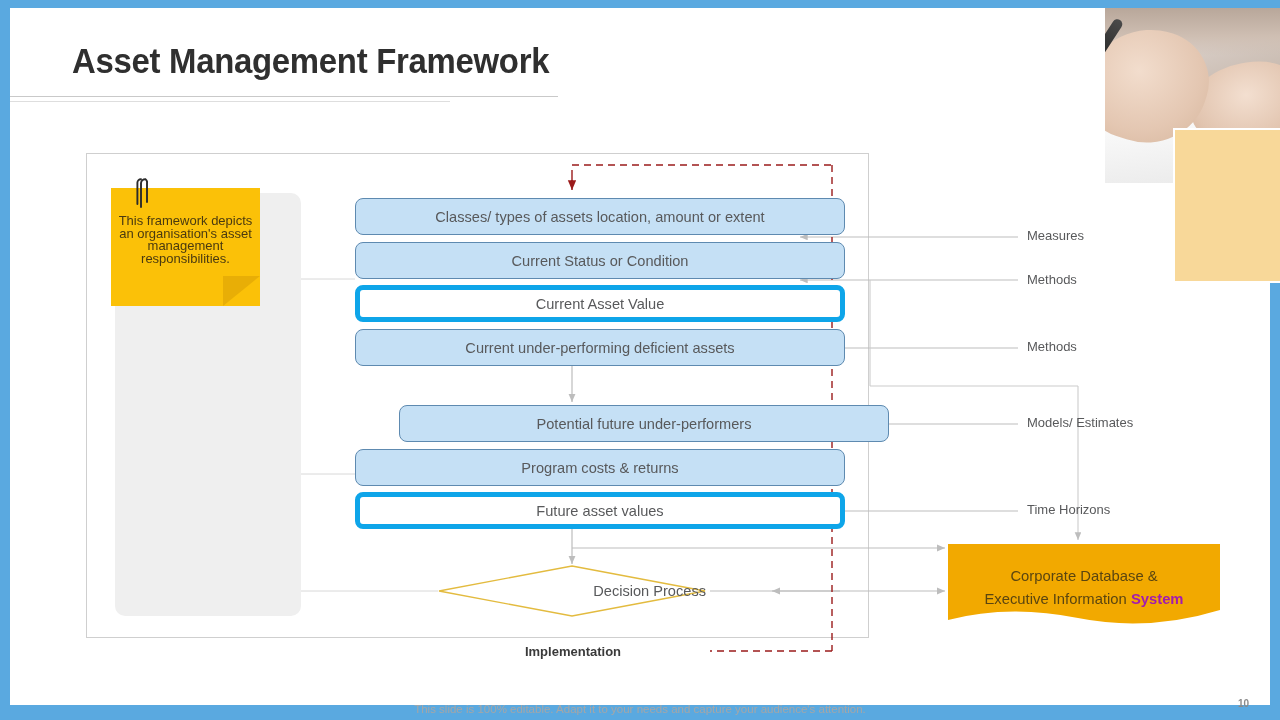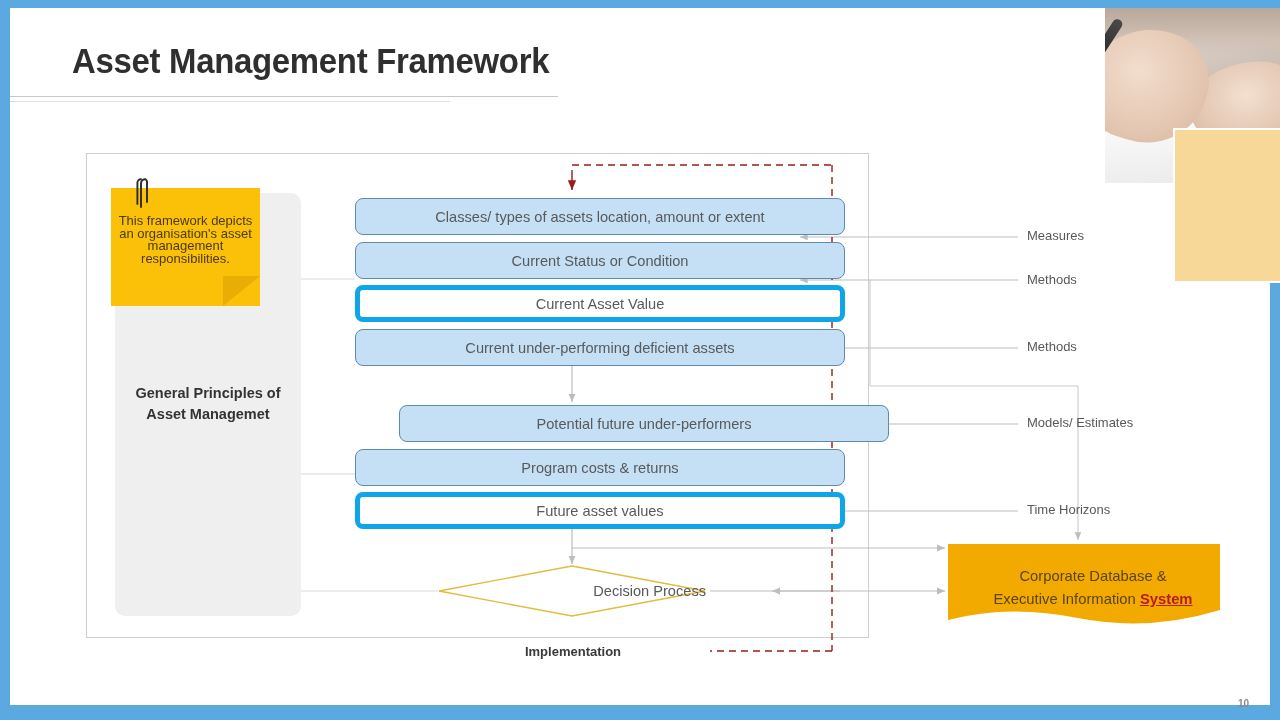--- a/index.html
+++ b/index.html
@@ -149,23 +149,22 @@
     font-family:"Liberation Sans Narrow","Liberation Sans",sans-serif;
   }
   
   .banner{
     position:absolute;left:938px;top:536px;width:272px;height:82px;
   }
   .banner-text{
     position:absolute;left:938px;top:557px;width:272px;
     text-align:center;font-size:14.8px;line-height:23px;color:#5a4510;
     font-family:"Liberation Sans Narrow","Liberation Sans",sans-serif;
-    margin-left:9px;
-  }
-  .banner-text b{font-weight:bold;color:#b91c1c;text-decoration:underline;}
+  }
+  .banner-text b{font-weight:bold;color:#a21caf;}
   svg.overlay{position:absolute;left:0;top:0;width:1260px;height:697px;pointer-events:none;}
   
   .footer{
     position:absolute;left:0;top:695px;width:1260px;
     text-align:center;font-size:11.5px;color:#a6a6a6;
   }
   .pagenum{
     position:absolute;left:1228px;top:690px;
     font-size:10px;font-weight:bold;color:#8a8a8a;
   }
@@ -186,24 +185,20 @@
     <div class="hand1"></div>
     <div class="pen"></div>
   </div>
   <div class="photo-block-top"></div>
   <div class="photo-block"></div>
   <div class="photo-frame"></div>
 
   <div class="frame"></div>
 
   <div class="leftpanel"></div>
-  <div class="leftpanel-label">
-    <span>General Principles of</span><br>
-    <span>Asset Managemet</span>
-  </div>
 
   <div class="sticky"></div>
   <div class="sticky-fold"></div>
   <div class="sticky-text">This  framework depicts an organisation's asset management responsibilities.</div>
   <svg class="clip" viewBox="0 0 14 32">
     <path d="M7 31 L7 7 A4.2 4.2 0 0 1 11.5 3.2 A3.6 3.6 0 0 1 13 6.8 L13 26" fill="none" stroke="#2b2b2b" stroke-width="1.9" stroke-linecap="round"></path>
     <path d="M3.4 28 L3.4 6.5 A3.4 3.4 0 0 1 7 3.2" fill="none" stroke="#2b2b2b" stroke-width="1.9" stroke-linecap="round"></path>
   </svg>
 
   <svg class="banner" viewBox="0 0 272 82" preserveAspectRatio="none">
@@ -294,15 +289,16 @@
     </div>
 
   <div id="rlabels">
       <div class="rlabel" style="top: 220px;">Measures</div>
       <div class="rlabel" style="top: 264px;">Methods</div>
       <div class="rlabel" style="top: 331px;">Methods</div>
       <div class="rlabel" style="top: 407px;">Models/ Estimates</div>
       <div class="rlabel" style="top: 494px;">Time Horizons</div>
     </div>
 
+  <div class="footer">This slide is 100% editable. Adapt it to your needs and capture your audience's attention.</div>
   <div class="pagenum">10</div>
 
 </div>
 
 </body></html>

